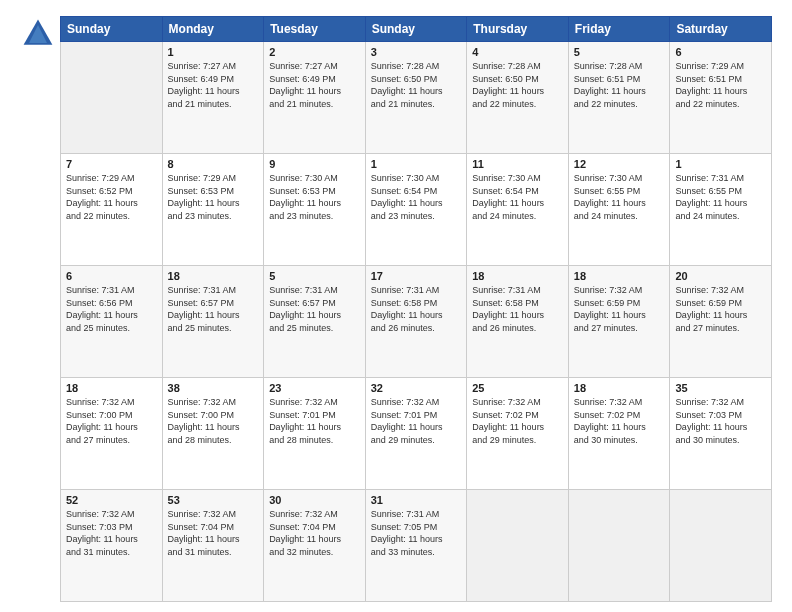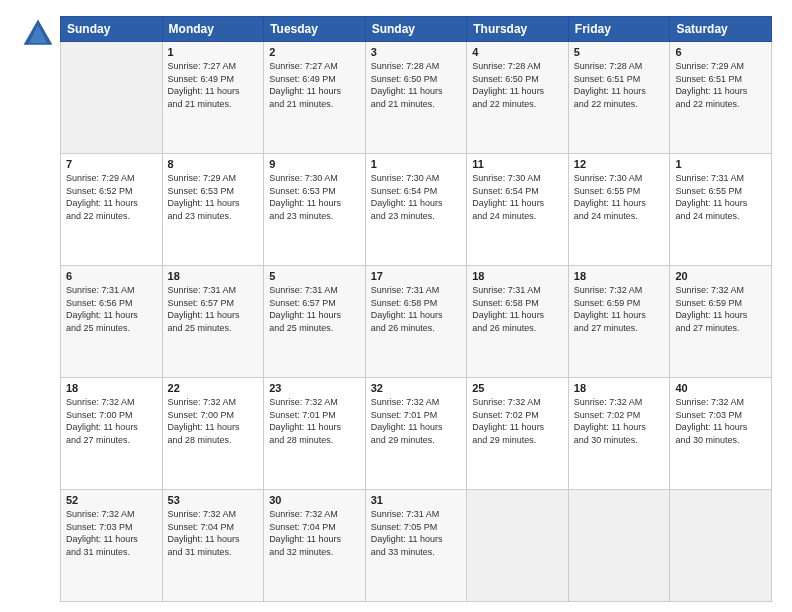--- a/index.html
+++ b/index.html
@@ -283,21 +283,21 @@
         </tr>
         <tr>
           <td>
             <span class="day-number">18</span>
             <div class="day-info" style="white-space: pre-line;">Sunrise: 7:32 AM
 Sunset: 7:00 PM
 Daylight: 11 hours
 and 27 minutes.</div>
           </td>
           <td>
-            <span class="day-number">22</span>
+            <span class="day-number">38</span>
             <div class="day-info" style="white-space: pre-line;">Sunrise: 7:32 AM
 Sunset: 7:00 PM
 Daylight: 11 hours
 and 28 minutes.</div>
           </td>
           <td>
             <span class="day-number">23</span>
             <div class="day-info" style="white-space: pre-line;">Sunrise: 7:32 AM
 Sunset: 7:01 PM
 Daylight: 11 hours
@@ -318,21 +318,21 @@
 and 29 minutes.</div>
           </td>
           <td>
             <span class="day-number">18</span>
             <div class="day-info" style="white-space: pre-line;">Sunrise: 7:32 AM
 Sunset: 7:02 PM
 Daylight: 11 hours
 and 30 minutes.</div>
           </td>
           <td>
-            <span class="day-number">40</span>
+            <span class="day-number">35</span>
             <div class="day-info" style="white-space: pre-line;">Sunrise: 7:32 AM
 Sunset: 7:03 PM
 Daylight: 11 hours
 and 30 minutes.</div>
           </td>
         </tr>
         <tr>
           <td>
             <span class="day-number">52</span>
             <div class="day-info" style="white-space: pre-line;">Sunrise: 7:32 AM

